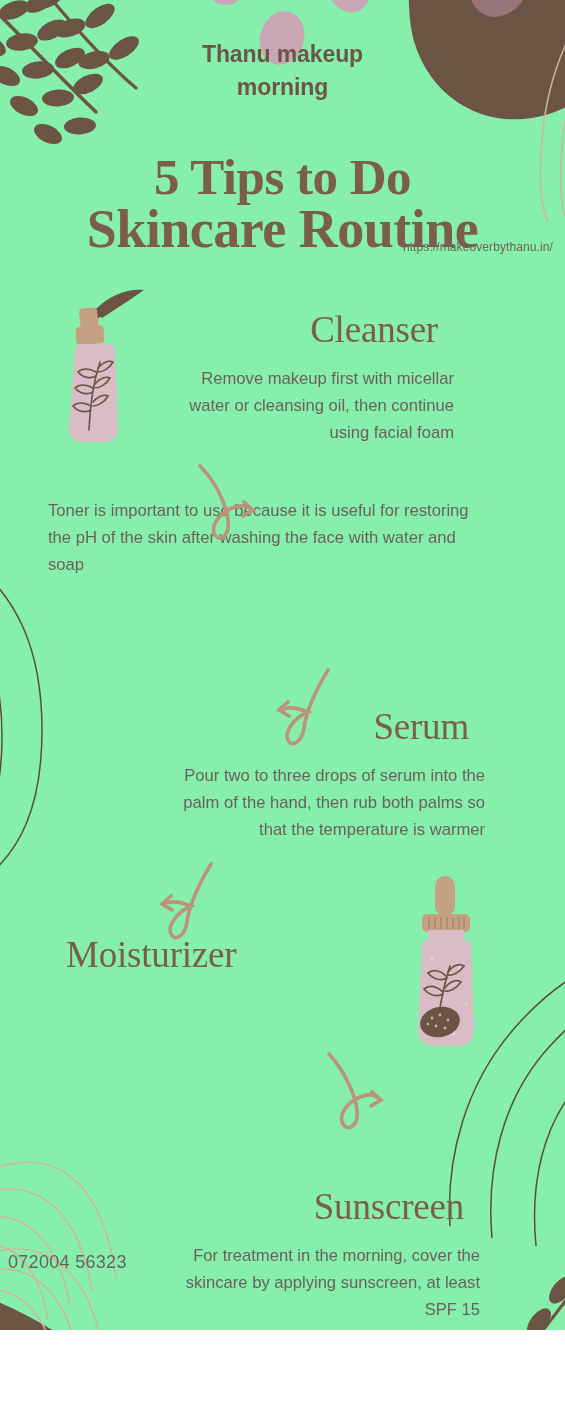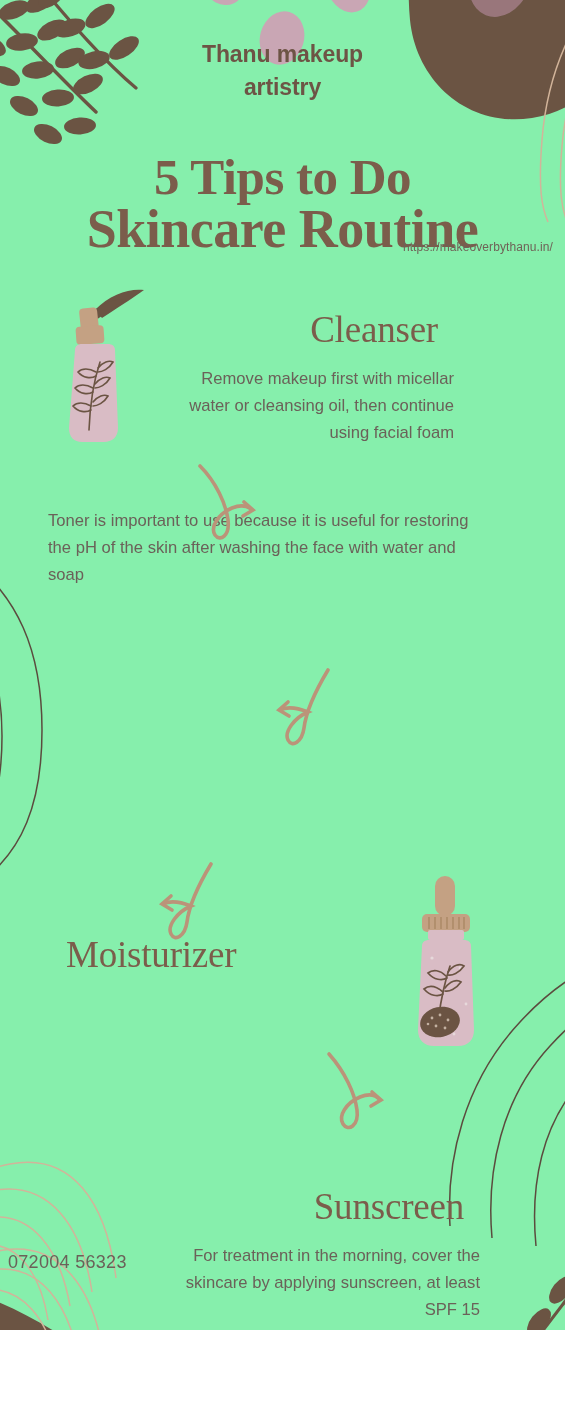--- a/index.html
+++ b/index.html
@@ -84,21 +84,21 @@
     color: #7b5d4b;
     font-size: 37px;
     line-height: 1.05;
     letter-spacing: -0.2px;
     margin: 16px;
   }
   .sec-body {
     font-size: 16.6px;
     line-height: 1.62;
     color: #6b6159;
-    margin: 13px 0 0 0;
+    margin: 3px 0 0 0;
   }
   .align-right { text-align: right; }
   .align-left  { text-align: left; }
 
   #sec-cleanser   { left: 178px; top: 295px;  width: 276px; }
   #sec-toner      { left: 48px;  top: 495px;  width: 440px; }
   #sec-serum      { left: 155px; top: 692px;  width: 330px; }
   #sec-moisturizer{ left: 50px;  top: 920px;  width: 320px; }
   #sec-sunscreen  { left: 175px; top: 1172px; width: 305px; }
 
@@ -347,39 +347,43 @@
         <path d="M14 4 C30 22 40 44 42 60 C44 76 33 82 28 74 C23 66 31 53 45 47 C55 43 61 45 65 50"></path>
         <path d="M57 42 L66 50 L56 56"></path>
       </g>
     </svg>
   </div>
 
   <div class="content">
 
     <div class="brand">
       <span>Thanu makeup</span><br>
-      <span>artistry</span>
+      <span>morning</span>
     </div>
 
     <h1 class="main-title">
       <span class="l1">5 Tips to Do</span>
       <span class="l2">Skincare Routine</span>
     </h1>
 
     <div class="site-url">https://makeoverbythanu.in/</div>
 
     <div class="section align-right" id="sec-cleanser">
       <div class="sec-title">Cleanser</div>
       <p class="sec-body">Remove makeup first with micellar water or cleansing oil, then continue using facial foam</p>
     </div>
 
     <div class="section align-left" id="sec-toner">
       <p class="sec-body">Toner is important to use because it is useful for restoring the pH of the skin after washing the face with water and soap</p>
     </div>
 
+    <div class="section align-right" id="sec-serum">
+      <div class="sec-title">Serum</div>
+      <p class="sec-body">Pour two to three drops of serum into the palm of the hand, then rub both palms so that the temperature is warmer</p>
+    </div>
 
     <div class="section align-left" id="sec-moisturizer">
       <div class="sec-title">Moisturizer</div>
     </div>
 
     <div class="section align-right" id="sec-sunscreen">
       <div class="sec-title">Sunscreen</div>
       <p class="sec-body">For treatment in the morning, cover the skincare by applying sunscreen, at least SPF 15</p>
     </div>
 

